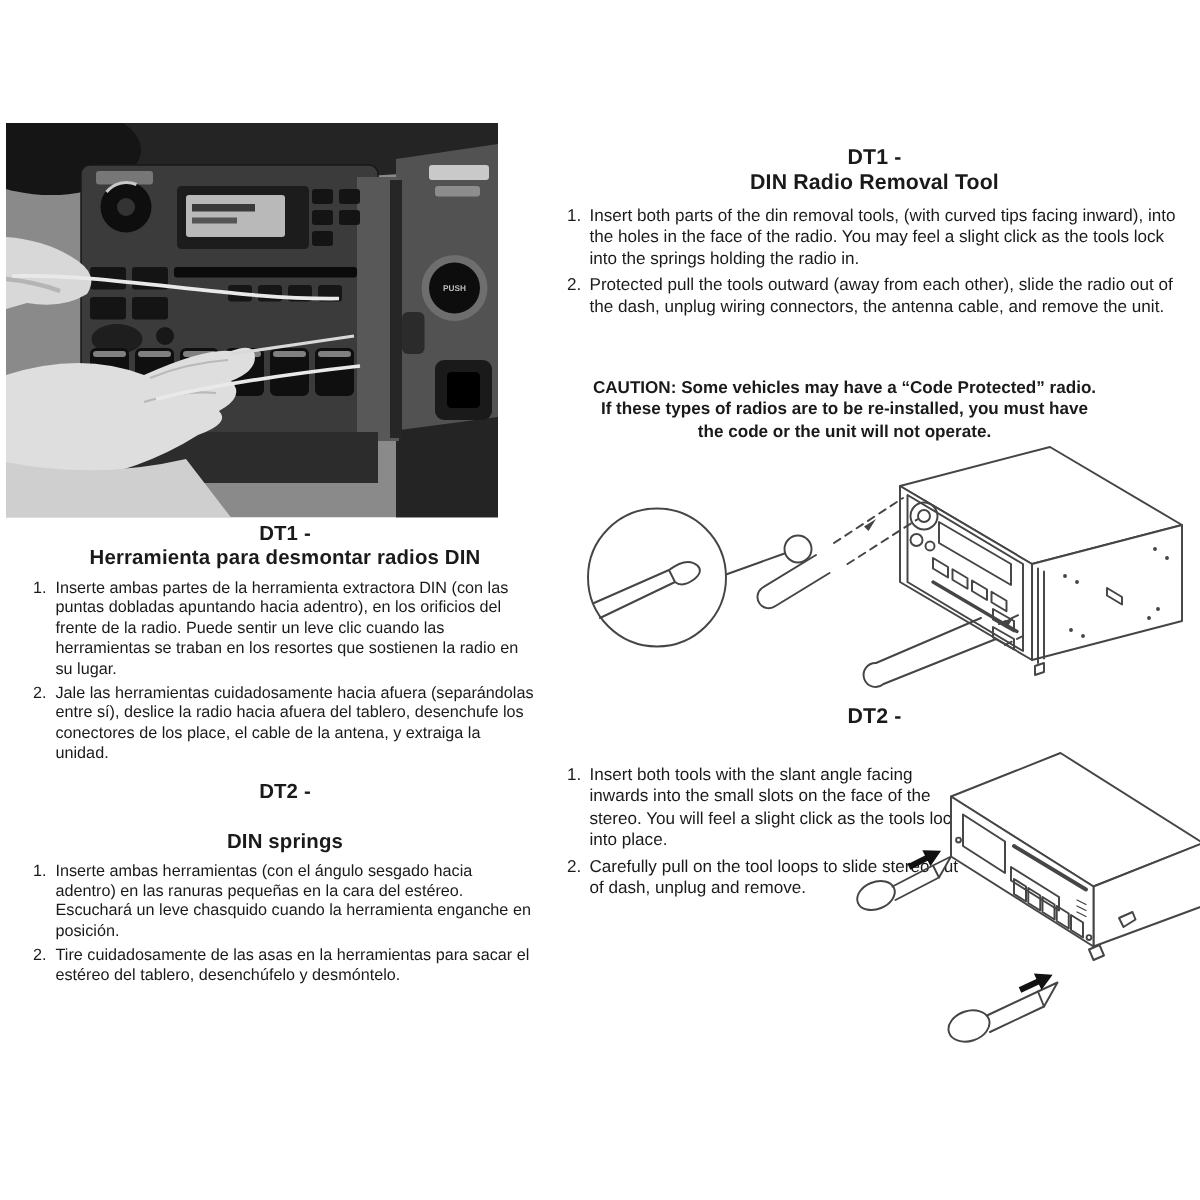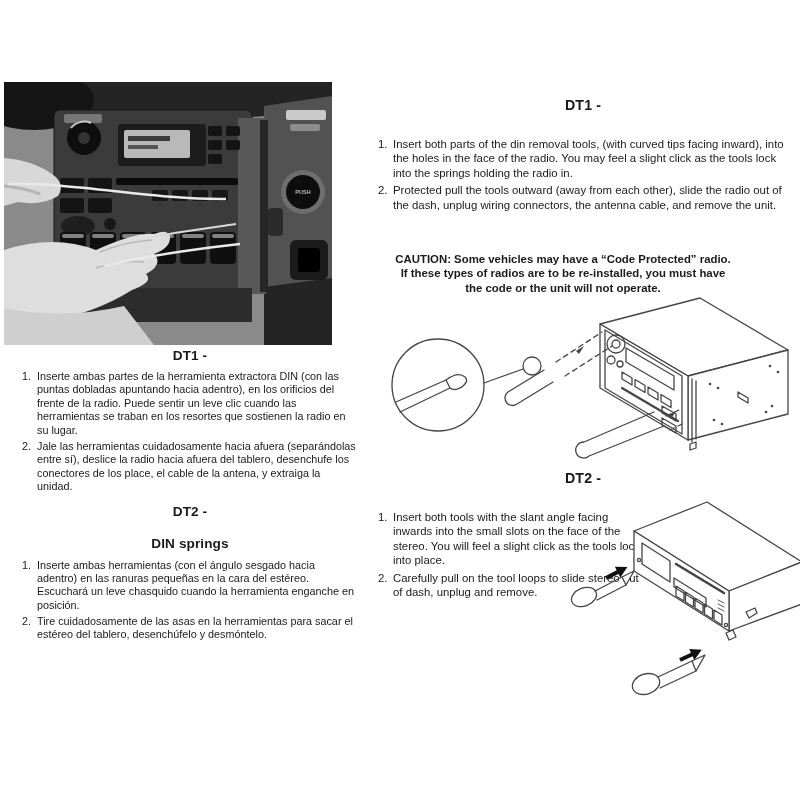--- a/index.html
+++ b/index.html
@@ -95,20 +95,21 @@
     <path d="M4,102 C70,100 150,118 222,117"></path>
     <path d="M100,184 C150,172 200,166 236,162"></path>
     <path d="M150,154 L232,142" stroke="#d9d9d9" stroke-width="2"></path>
   </g>
 </svg>
 </div>
 
 <div class="abs left-col">
   <h2 class="hd">
     <span>DT1 -</span><br>
+    <span>Herramienta para desmontar radios DIN</span>
   </h2>
   <div class="body-l">
     <div class="li">
       <span class="n">1.</span>
       <span class="t">Inserte ambas partes de la herramienta extractora DIN (con las puntas dobladas apuntando hacia adentro), en los orificios del frente de la radio. Puede sentir un leve clic cuando las herramientas se traban en los resortes que sostienen la radio en su lugar.</span>
     </div>
     <div class="li">
       <span class="n">2.</span>
       <span class="t">Jale las herramientas cuidadosamente hacia afuera (separándolas entre sí), deslice la radio hacia afuera del tablero, desenchufe los conectores de los place, el cable de la antena, y extraiga la unidad.</span>
     </div>
@@ -128,20 +129,21 @@
         <span class="n">2.</span>
         <span class="t">Tire cuidadosamente de las asas en la herramientas para sacar el estéreo del tablero, desenchúfelo y desmóntelo.</span>
       </div>
     </div>
   </div>
 </div>
 
 <div class="right-col">
   <h2 class="abs hd" style="left:378px;top:97px;width:410px;">
     <span>DT1 -</span><br>
+    <span>DIN Radio Removal Tool</span>
   </h2>
   <div class="abs body-r" style="left:378px;top:137px;width:408px;">
     <div class="li">
       <span class="n">1.</span>
       <span class="t">Insert both parts of the din removal tools, (with curved tips facing inward), into the holes in the face of the radio. You may feel a slight click as the tools lock into the springs holding the radio in.</span>
     </div>
     <div class="li">
       <span class="n">2.</span>
       <span class="t">Protected pull the tools outward (away from each other), slide the radio out of the dash, unplug wiring connectors, the antenna cable, and remove the unit.</span>
     </div>

